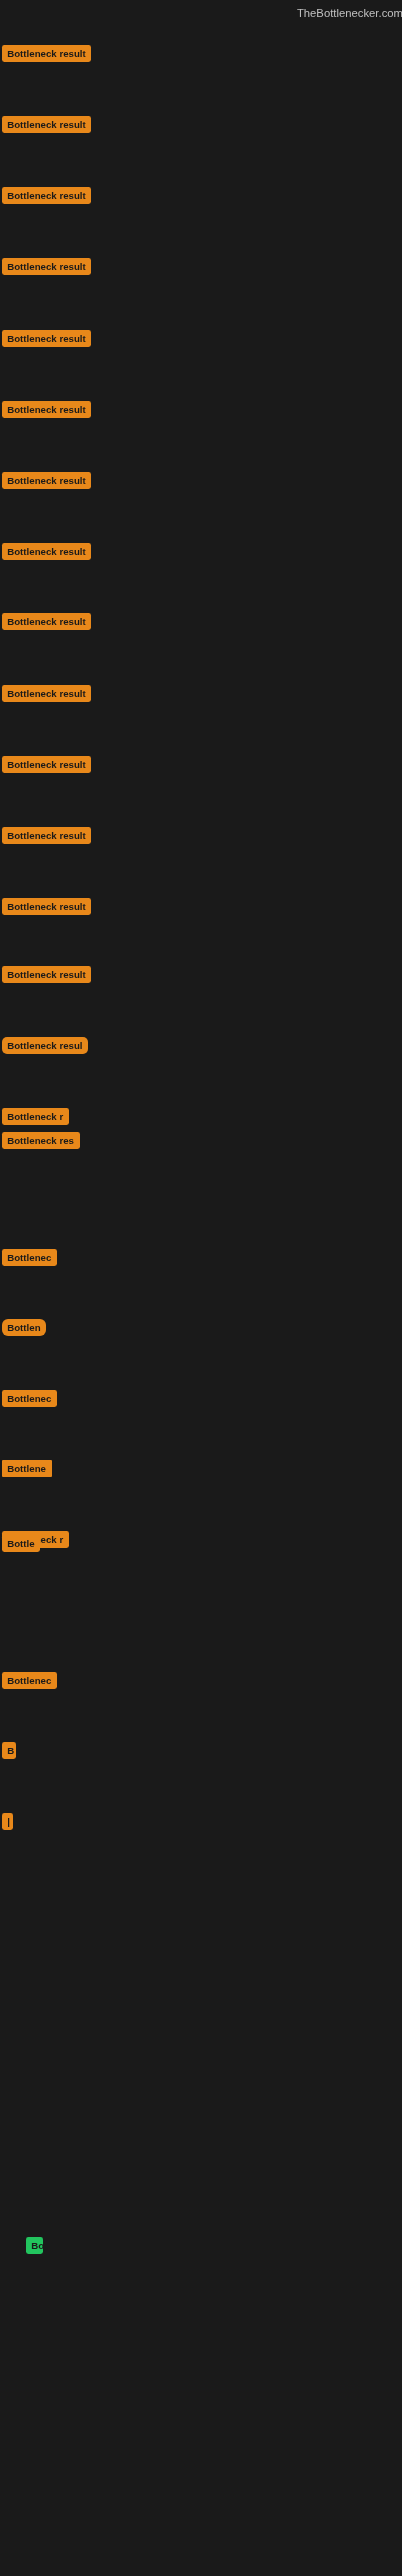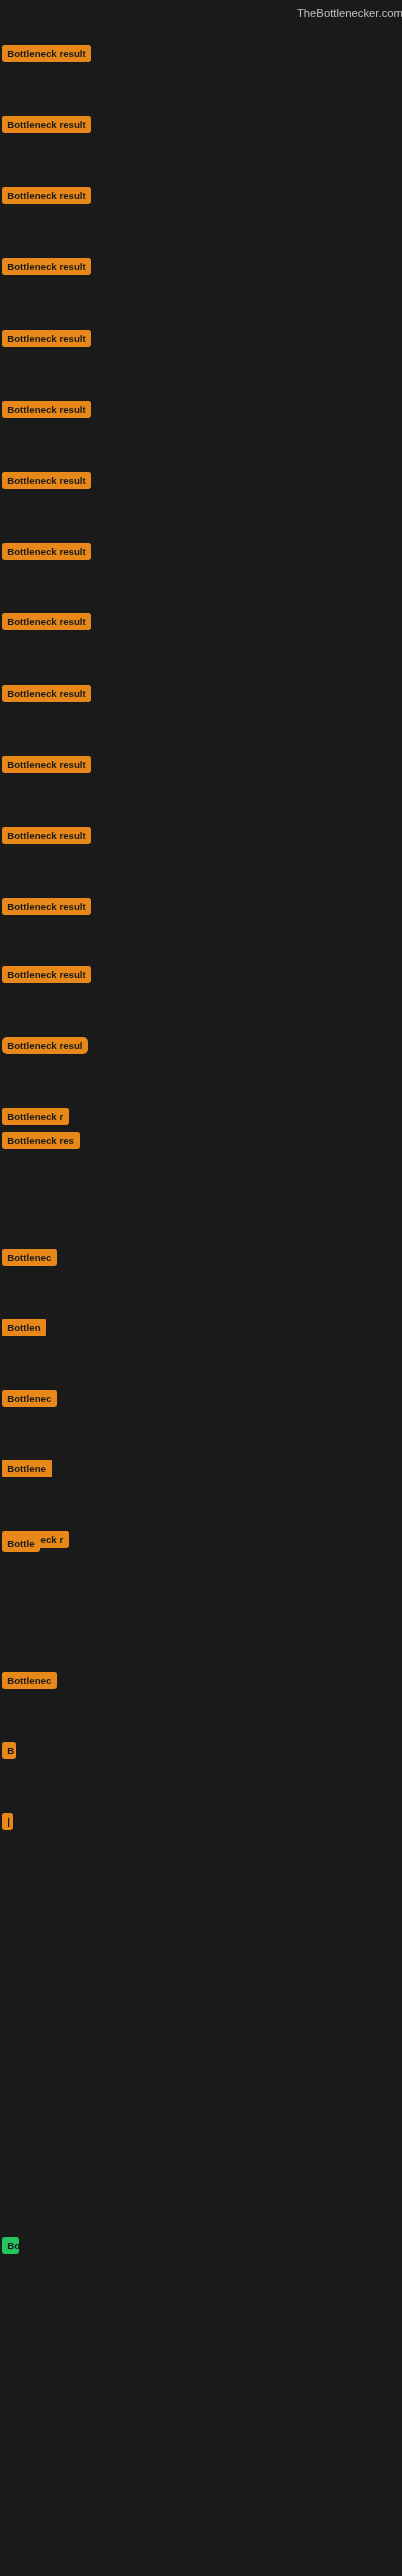--- a/index.html
+++ b/index.html
@@ -37,25 +37,25 @@
       <div style="position: absolute; top: 590px; left: 1.6px;"><span style="display: inline-block; background-color: rgb(232, 136, 26); color: rgb(26, 26, 26); font-size: 9.7px; font-weight: bold; padding: 3.2px 5.6px; border-radius: 2.4px; white-space: nowrap; overflow: hidden; max-width: 105px; font-family: Arial, sans-serif;">Bottleneck result</span></div>
       <div style="position: absolute; top: 662px; left: 1.6px;"><span style="display: inline-block; background-color: rgb(232, 136, 26); color: rgb(26, 26, 26); font-size: 9.7px; font-weight: bold; padding: 3.2px 5.6px; border-radius: 2.4px; white-space: nowrap; overflow: hidden; max-width: 105px; font-family: Arial, sans-serif;">Bottleneck result</span></div>
       <div style="position: absolute; top: 733px; left: 1.6px;"><span style="display: inline-block; background-color: rgb(232, 136, 26); color: rgb(26, 26, 26); font-size: 9.7px; font-weight: bold; padding: 3.2px 5.6px; border-radius: 2.4px; white-space: nowrap; overflow: hidden; max-width: 105px; font-family: Arial, sans-serif;">Bottleneck result</span></div>
       <div style="position: absolute; top: 804px; left: 1.6px;"><span style="display: inline-block; background-color: rgb(232, 136, 26); color: rgb(26, 26, 26); font-size: 9.7px; font-weight: bold; padding: 3.2px 5.6px; border-radius: 2.4px; white-space: nowrap; overflow: hidden; max-width: 105px; font-family: Arial, sans-serif;">Bottleneck result</span></div>
       <div style="position: absolute; top: 875px; left: 1.6px;"><span style="display: inline-block; background-color: rgb(232, 136, 26); color: rgb(26, 26, 26); font-size: 9.7px; font-weight: bold; padding: 3.2px 5.6px; border-radius: 2.4px; white-space: nowrap; overflow: hidden; max-width: 105px; font-family: Arial, sans-serif;">Bottleneck result</span></div>
       <div style="position: absolute; top: 943px; left: 1.6px;"><span style="display: inline-block; background-color: rgb(232, 136, 26); color: rgb(26, 26, 26); font-size: 9.7px; font-weight: bold; padding: 3.2px 5.6px; border-radius: 2.4px; white-space: nowrap; overflow: hidden; max-width: 105px; font-family: Arial, sans-serif;">Bottleneck result</span></div>
       <div style="position: absolute; top: 1014px; left: 1.6px;"><span style="display: inline-block; background-color: rgb(232, 136, 26); color: rgb(26, 26, 26); font-size: 9.7px; font-weight: bold; padding: 3.2px 5.6px; border-radius: 5px; white-space: nowrap; overflow: hidden; max-width: 97px; font-family: Arial, sans-serif;">Bottleneck resul</span></div>
       <div style="position: absolute; top: 1085px; left: 1.6px;"><span style="display: inline-block; background-color: rgb(232, 136, 26); color: rgb(26, 26, 26); font-size: 9.7px; font-weight: bold; padding: 3.2px 5.6px; border-radius: 2.4px; white-space: nowrap; overflow: hidden; max-width: 72px; font-family: Arial, sans-serif;">Bottleneck r</span></div>
       <div style="position: absolute; top: 1109px; left: 1.6px;"><span style="display: inline-block; background-color: rgb(232, 136, 26); color: rgb(26, 26, 26); font-size: 9.7px; font-weight: bold; padding: 3.2px 5.6px; border-radius: 2.4px; white-space: nowrap; overflow: hidden; max-width: 85px; font-family: Arial, sans-serif;">Bottleneck res</span></div>
       <div style="position: absolute; top: 1226px; left: 1.6px;"><span style="display: inline-block; background-color: rgb(232, 136, 26); color: rgb(26, 26, 26); font-size: 9.7px; font-weight: bold; padding: 3.2px 5.6px; border-radius: 2.4px; white-space: nowrap; overflow: hidden; max-width: 64px; font-family: Arial, sans-serif;">Bottlenec</span></div>
-      <div style="position: absolute; top: 1296px; left: 1.6px;"><span style="display: inline-block; background-color: rgb(232, 136, 26); color: rgb(26, 26, 26); font-size: 9.7px; font-weight: bold; padding: 3.2px 5.6px; border-radius: 1px; white-space: nowrap; overflow: hidden; max-width: 55px; font-family: Arial, sans-serif;">Bottlen</span></div>
+      <div style="position: absolute; top: 1296px; left: 1.6px;"><span style="display: inline-block; background-color: rgb(232, 136, 26); color: rgb(26, 26, 26); font-size: 9.7px; font-weight: bold; padding: 3.2px 5.6px; border-radius: 6px; white-space: nowrap; overflow: hidden; max-width: 55px; font-family: Arial, sans-serif;">Bottlen</span></div>
       <div style="position: absolute; top: 1367px; left: 1.6px;"><span style="display: inline-block; background-color: rgb(232, 136, 26); color: rgb(26, 26, 26); font-size: 9.7px; font-weight: bold; padding: 3.2px 5.6px; border-radius: 2.4px; white-space: nowrap; overflow: hidden; max-width: 64px; font-family: Arial, sans-serif;">Bottlenec</span></div>
       <div style="position: absolute; top: 1437px; left: 1.6px;"><span style="display: inline-block; background-color: rgb(232, 136, 26); color: rgb(26, 26, 26); font-size: 9.7px; font-weight: bold; padding: 3.2px 5.6px; border-radius: 1px; white-space: nowrap; overflow: hidden; max-width: 60px; font-family: Arial, sans-serif;">Bottlene</span></div>
       <div style="position: absolute; top: 1508px; left: 1.6px;"><span style="display: inline-block; background-color: rgb(232, 136, 26); color: rgb(26, 26, 26); font-size: 9.7px; font-weight: bold; padding: 3.2px 5.6px; border-radius: 2.4px; white-space: nowrap; overflow: hidden; max-width: 72px; font-family: Arial, sans-serif;">Bottleneck r</span></div>
       <div style="position: absolute; top: 1512px; left: 1.6px;"><span style="display: inline-block; background-color: rgb(232, 136, 26); color: rgb(26, 26, 26); font-size: 9.7px; font-weight: bold; padding: 3.2px 5.6px; border-radius: 2.4px; white-space: nowrap; overflow: hidden; max-width: 45px; font-family: Arial, sans-serif;">Bottle</span></div>
       <div style="position: absolute; top: 1649px; left: 1.6px;"><span style="display: inline-block; background-color: rgb(232, 136, 26); color: rgb(26, 26, 26); font-size: 9.7px; font-weight: bold; padding: 3.2px 5.6px; border-radius: 2.4px; white-space: nowrap; overflow: hidden; max-width: 64px; font-family: Arial, sans-serif;">Bottlenec</span></div>
       <div style="position: absolute; top: 1719px; left: 1.6px;"><span style="display: inline-block; background-color: rgb(232, 136, 26); color: rgb(26, 26, 26); font-size: 9.7px; font-weight: bold; padding: 3.2px 5.6px; border-radius: 2.4px; white-space: nowrap; overflow: hidden; max-width: 14.5px; font-family: Arial, sans-serif;">B</span></div>
       <div style="position: absolute; top: 1790px; left: 1.6px;"><span style="display: inline-block; background-color: rgb(232, 136, 26); color: rgb(26, 26, 26); font-size: 9.7px; font-weight: bold; padding: 3.2px 5.6px; border-radius: 2.4px; white-space: nowrap; overflow: hidden; max-width: 8px; font-family: Arial, sans-serif;">|</span></div>
-      <div style="position: absolute; top: 2214px; left: 1.6px;"><span style="display: inline-block; background-color: #22c55e; color: rgb(26, 26, 26); font-size: 9.7px; font-weight: bold; padding: 3.2px 5.6px; border-radius: 2.4px; white-space: nowrap; overflow: hidden; max-width: 17.7px; font-family: Arial, sans-serif;">Bo</span></div>
+      <div style="position: absolute; top: 2214px; left: 1.6px;"><span style="display: inline-block; background-color: #22c55e; color: rgb(26, 26, 26); font-size: 9.7px; font-weight: bold; padding: 3.2px 5.6px; border-radius: 2.4px; white-space: nowrap; overflow: hidden; max-width: 17.7px; font-family: Arial, sans-serif; margin-left: 24px;">Bo</span></div>
     </div>
 
 </div>
 
 
 </body></html>

